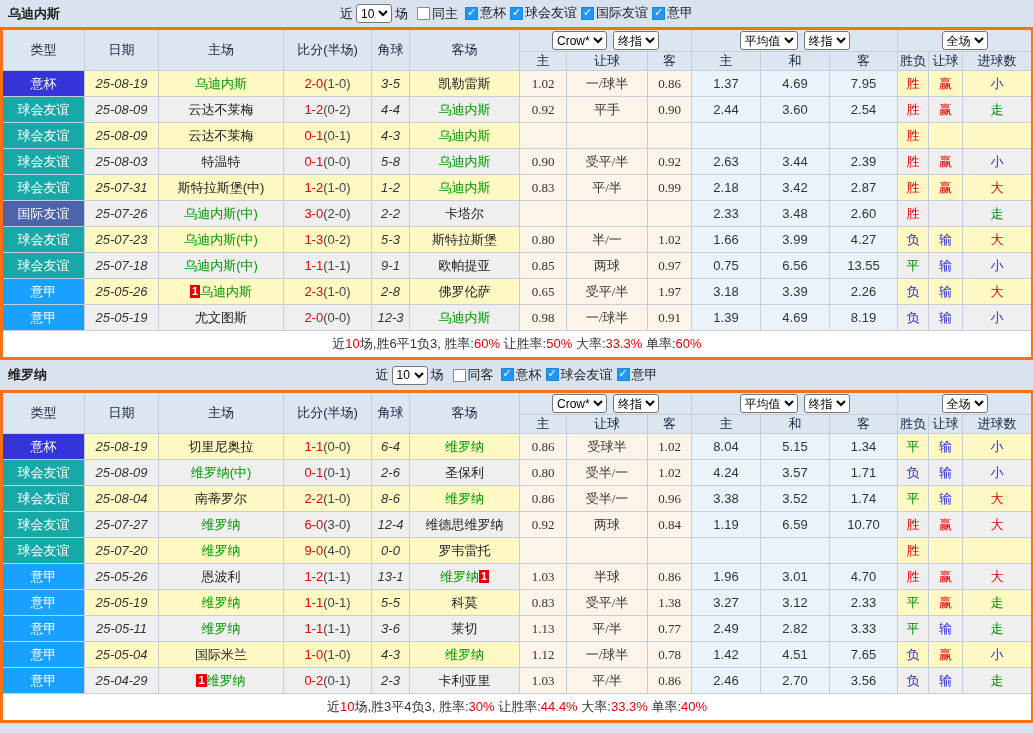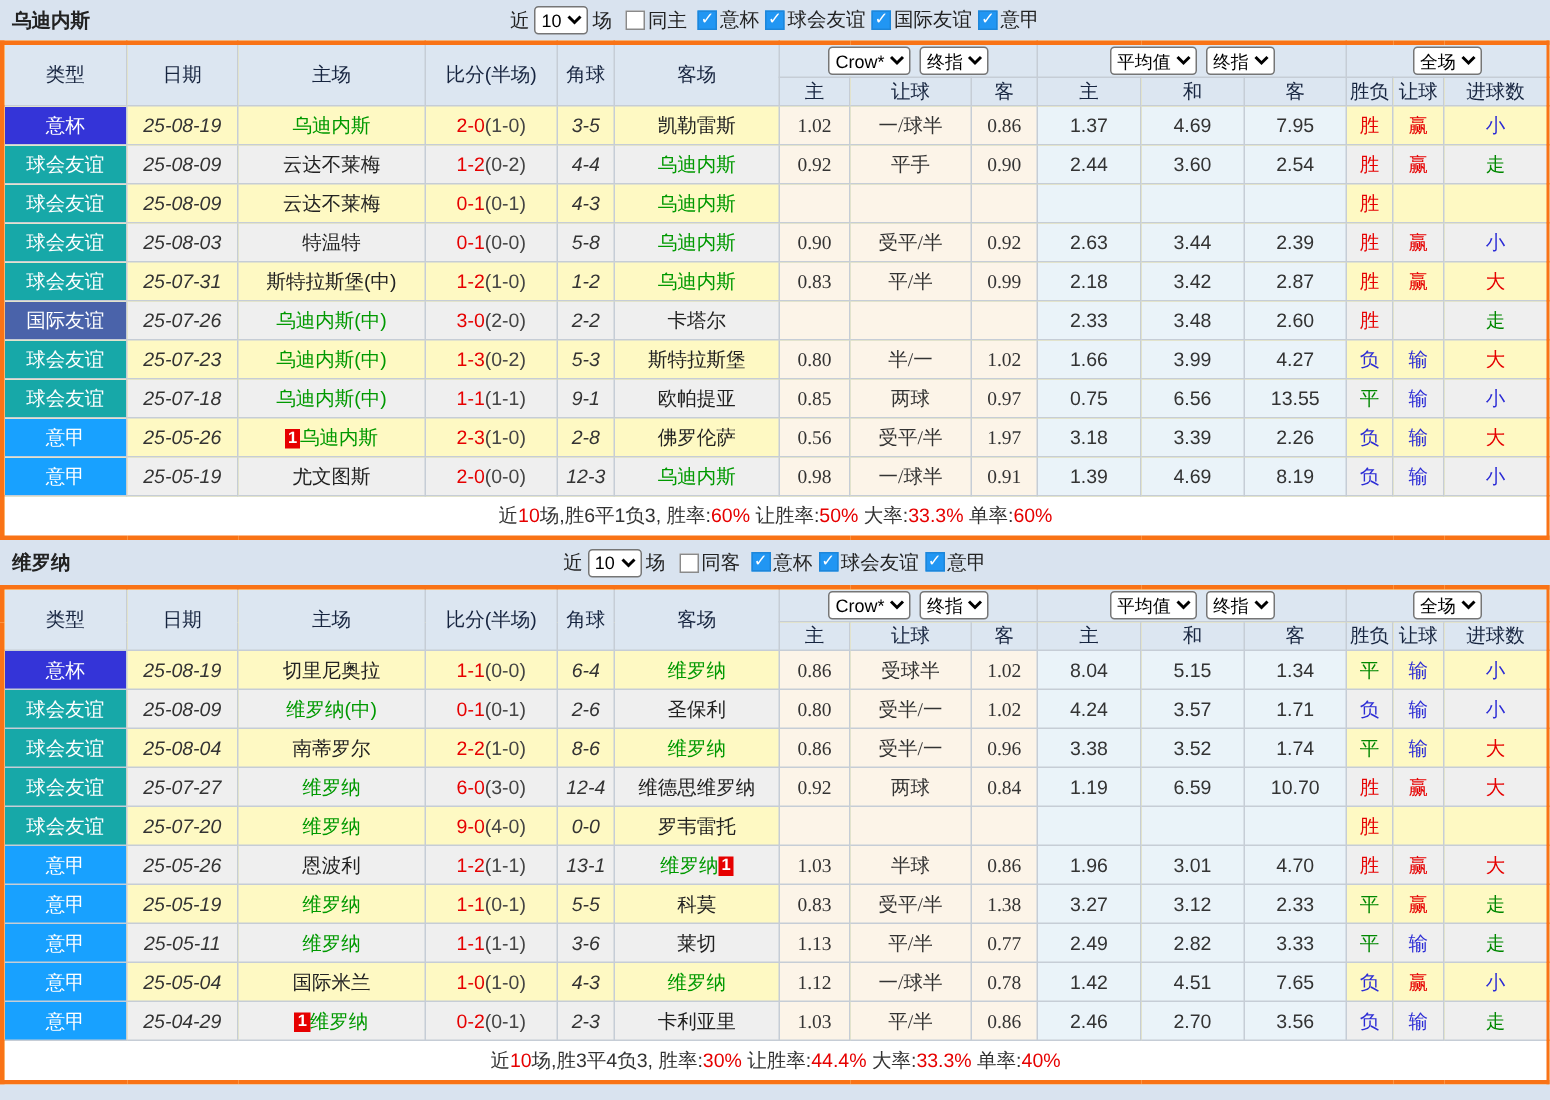--- a/index.html
+++ b/index.html
@@ -270,21 +270,21 @@
             <td class="res-b">输</td>
             <td class="res-b">小</td>
           </tr>
           <tr>
             <td class="type" style="background: rgb(24, 161, 255);">意甲</td>
             <td class="date">25-05-26</td>
             <td><span class="badge">1</span><span class="team green">乌迪内斯</span></td>
             <td class="score"><span class="m">2-3</span><span class="h">(1-0)</span></td>
             <td class="corner">2-8</td>
             <td><span class="team">佛罗伦萨</span></td>
-            <td class="col-odds">0.56</td>
+            <td class="col-odds">0.65</td>
             <td class="col-odds">受平/半</td>
             <td class="col-odds">1.97</td>
             <td class="col-avg">3.18</td>
             <td class="col-avg">3.39</td>
             <td class="col-avg">2.26</td>
             <td class="res-b">负</td>
             <td class="res-b">输</td>
             <td class="res-r">大</td>
           </tr>
           <tr>

